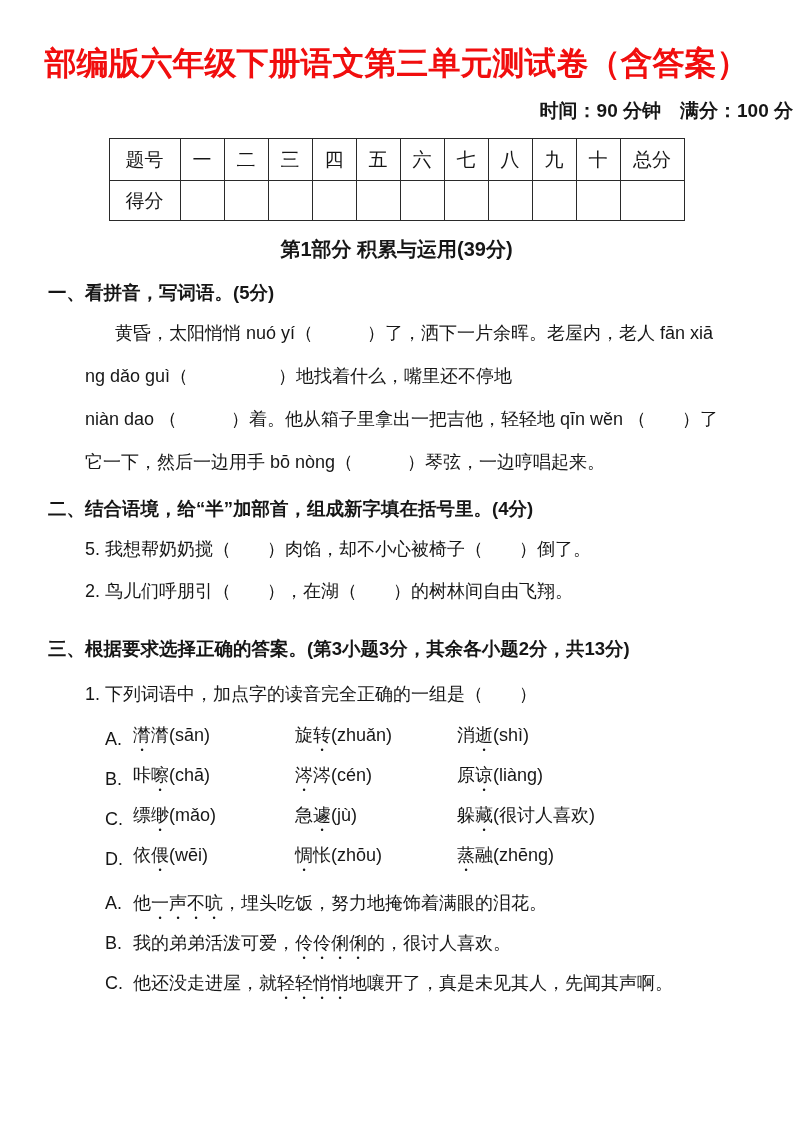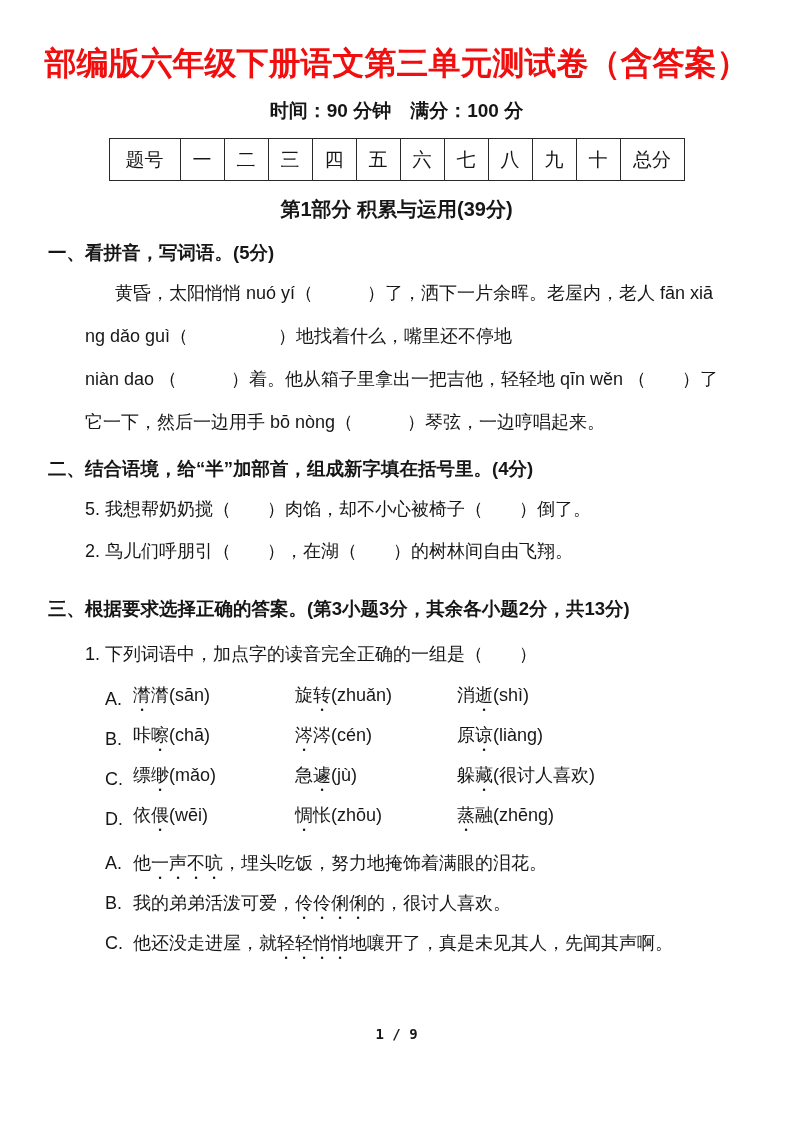--- a/index.html
+++ b/index.html
@@ -9,21 +9,21 @@
     font-family:"Liberation Sans", sans-serif;
     color:#161616;
   }
   .nowrap { white-space:nowrap; }
 
   .doc-title {
     margin-top:42px; text-align:center;
     font-size:32px; font-weight:bold; color:#f10e0e;
   }
   .exam-meta {
-    margin-top:12px; text-align:center;
+    margin-top:12px; text-align:right;
     font-size:19px; font-weight:bold; color:#161616;
   }
 
   table.score-table { border-collapse:collapse; margin:14px auto 0 auto; }
   table.score-table td {
     border:1.5px solid #2a2a2a; text-align:center; vertical-align:middle;
     font-size:19px;
   }
   table.score-table tr.hdr td { height:42px; }
   table.score-table tr.fill td { height:40px; }
@@ -99,20 +99,34 @@
       <td class="col-num">三</td>
       <td class="col-num">四</td>
       <td class="col-num">五</td>
       <td class="col-num">六</td>
       <td class="col-num">七</td>
       <td class="col-num">八</td>
       <td class="col-num">九</td>
       <td class="col-num">十</td>
       <td class="col-total">总分</td>
     </tr>
+    <tr class="fill">
+      <td class="col-label">得分</td>
+      <td class="col-num"></td>
+      <td class="col-num"></td>
+      <td class="col-num"></td>
+      <td class="col-num"></td>
+      <td class="col-num"></td>
+      <td class="col-num"></td>
+      <td class="col-num"></td>
+      <td class="col-num"></td>
+      <td class="col-num"></td>
+      <td class="col-num"></td>
+      <td class="col-total"></td>
+    </tr>
   </tbody>
     </table>
 
   <div class="part-heading nowrap">第1部分 积累与运用(39分)</div>
 
   <div class="content">
 
     <div class="sec-heading sec1-heading nowrap">一、看拼音，写词语。(5分)</div>
     <div class="pinyin-para">
       <p class="indent nowrap">黄昏，太阳悄悄 nuó yí（　　　）了，洒下一片余晖。老屋内，老人 fān xiā</p>
@@ -163,15 +177,14 @@
     </div>
 
     <div class="q2-opts">
       <div class="q2-row"><span class="opt-label">A.</span><span>他</span><span class="em">一声不吭</span><span>，埋头吃饭，努力地掩饰着满眼的泪花。</span></div>
       <div class="q2-row"><span class="opt-label">B.</span><span>我的弟弟活泼可爱，</span><span class="em">伶伶俐俐</span><span>的，很讨人喜欢。</span></div>
       <div class="q2-row"><span class="opt-label">C.</span><span>他还没走进屋，就</span><span class="em">轻轻悄悄</span><span>地嚷开了，真是未见其人，先闻其声啊。</span></div>
     </div>
 
   </div>
 
-  <div class="page-footer">1 / 9</div>
 
 </div>
 
 </body></html>

